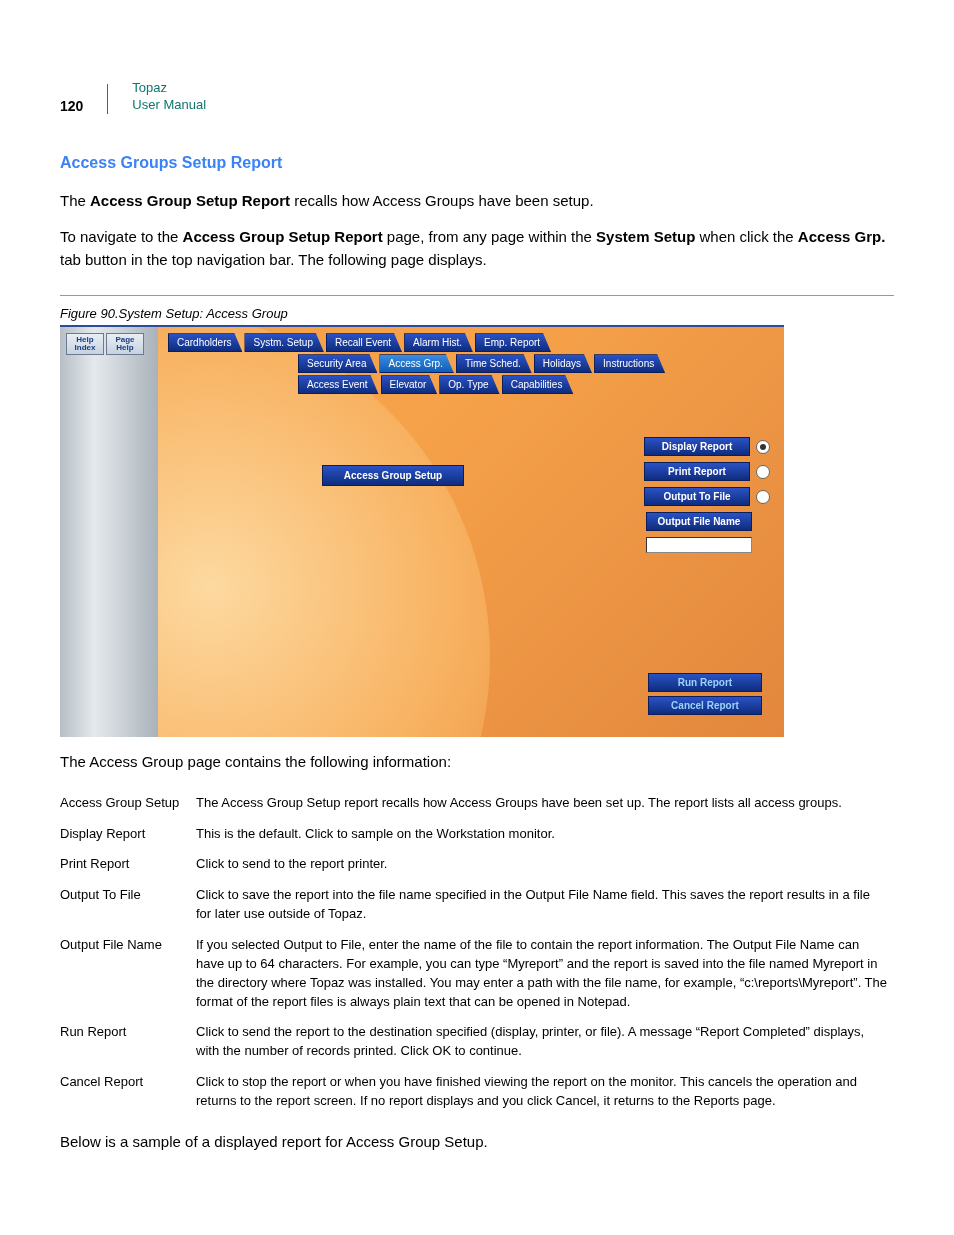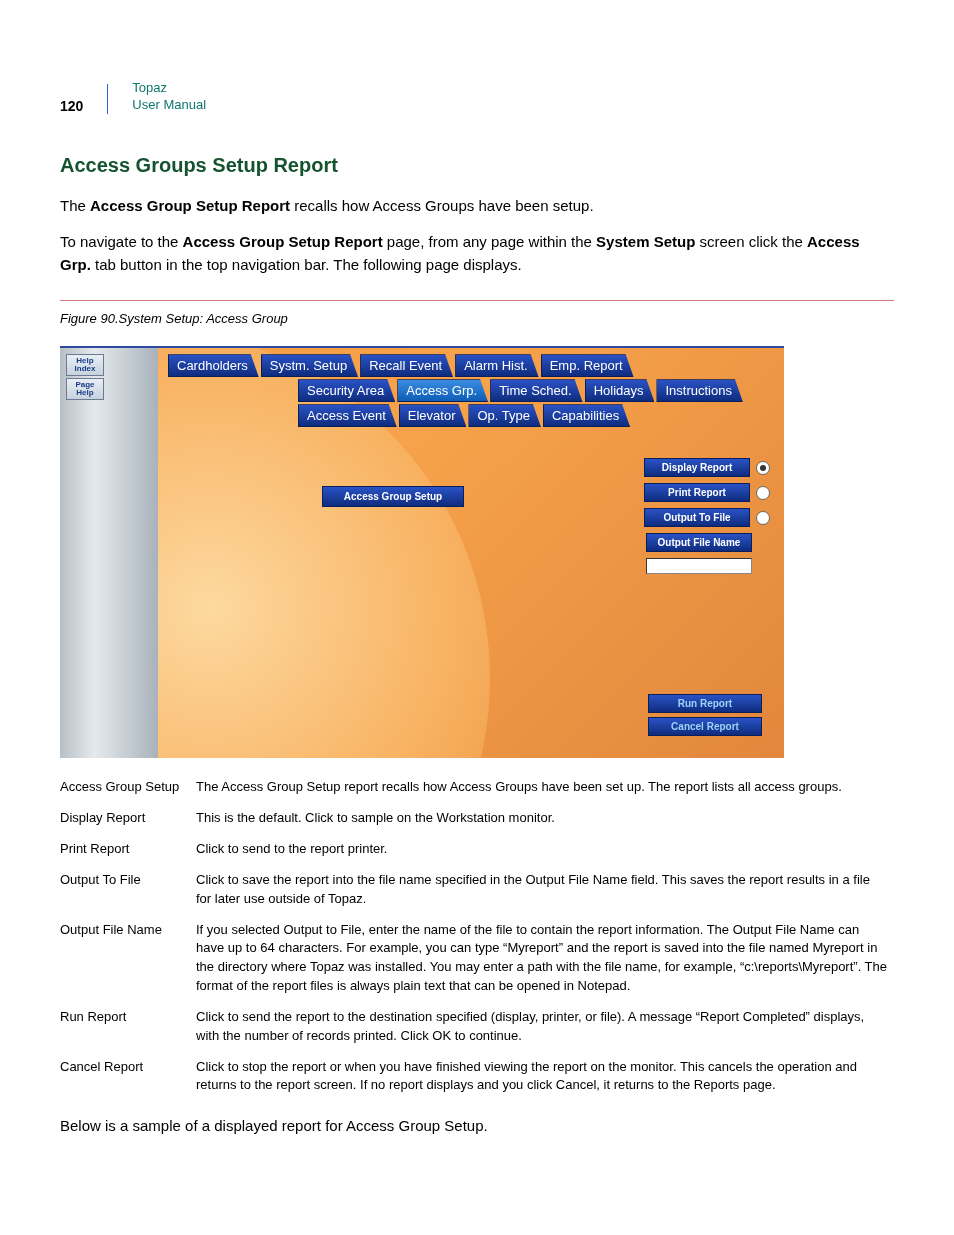--- a/index.html
+++ b/index.html
@@ -29,40 +29,40 @@
     background: #2b5fd9;
     height: 30px;
     margin: 0 4px;
   }
   .doc-title {
     color: #0f766e;
     font-size: 13px;
     line-height: 1.3;
   }
   h1.section-title {
-    color: #14532d;
-    font-size: 20px;
+    color: #3b82f6;
+    font-size: 16px;
     font-weight: bold;
     margin: 0 0 18px 0;
   }
   .body-text {
     font-size: 15px;
     line-height: 1.5;
     margin: 0 0 14px 0;
   }
   .body-text .b { font-weight: bold; }
   .hr {
     border: none;
     border-top: 1px solid #d08080;
     margin: 24px 0 10px 0;
   }
   .fig-caption {
     font-style: italic;
     font-size: 13px;
-    margin: 0 0 20px 0;
+    margin: 0 0 4px 0;
   }
 
   
   .screenshot {
     width: 724px;
     height: 410px;
     position: relative;
     overflow: hidden;
     background: linear-gradient(135deg, #f5a048 0%, #f6a24a 40%, #e2873d 100%);
     border-top: 2px solid #2a4b9e;
@@ -83,21 +83,20 @@
     height: 700px;
     border-radius: 50%;
     background: radial-gradient(circle at 60% 40%, #fdd9a0 0%, #f8b363 40%, #eb933f 70%, #cc6d28 100%);
   }
   .help-btns {
     position: absolute;
     left: 6px;
     top: 6px;
     display: flex;
     gap: 2px;
-    flex-direction: column;
   }
   .help-btn {
     background: linear-gradient(#e8eef4,#c8d2de);
     border: 1px solid #6a7a92;
     color: #1a3c8a;
     font-size: 8px;
     font-weight: bold;
     padding: 2px 3px;
     text-align: center;
     line-height: 1;
@@ -131,21 +130,21 @@
     color: #0e2c7e;
     font-size: 10px;
     position: absolute;
     left: 5px;
     top: -1px;
   }
   .tab {
     position: relative;
     background: linear-gradient(#2a52c5,#0e2c7e);
     color: #fff;
-    font-size: 13px;
+    font-size: 10px;
     padding: 3px 10px 3px 8px;
     margin-right: 2px;
     border: 1px solid #0a1e5a;
     cursor: pointer;
     white-space: nowrap;
     clip-path: polygon(0 0, calc(100% - 8px) 0, 100% 100%, 0 100%);
   }
   .tab.active {
     background: linear-gradient(#3a8de0,#0e5db8);
   }
@@ -257,21 +256,21 @@
     </div>
   </div>
 
   <h1 class="section-title">Access Groups Setup Report</h1>
 
   <p class="body-text">
     <span>The </span><span class="b">Access Group Setup Report</span><span> recalls how Access Groups have been setup.</span>
   </p>
 
   <p class="body-text">
-    <span>To navigate to the </span><span class="b">Access Group Setup Report</span><span> page, from any page within the </span><span class="b">System Setup</span><span> screen click the </span><span class="b">Access Grp.</span><span> tab button in the top navigation bar. The following page displays.</span>
+    <span>To navigate to the </span><span class="b">Access Group Setup Report</span><span> page, from any page within the </span><span class="b">System Setup</span><span> when click the </span><span class="b">Access Grp.</span><span> tab button in the top navigation bar. The following page displays.</span>
   </p>
 
   <hr class="hr">
   <p class="fig-caption">Figure 90.System Setup: Access Group</p>
 
   <div class="screenshot">
     <div class="ss-circle"></div>
     <div class="ss-left"></div>
 
     <div class="help-btns">
@@ -323,20 +322,21 @@
       </div>
       <div class="file-input"></div>
     </div>
 
     <div class="action-btns">
       <div class="action-btn run">Run Report</div>
       <div class="action-btn">Cancel Report</div>
     </div>
   </div>
 
+  <p class="body-text">The Access Group page contains the following information:</p>
 
   <table class="def-table">
     <tbody>
         <tr>
       <td class="term">Access Group Setup</td>
       <td>The Access Group Setup report recalls how Access Groups have been set up. The report lists all access groups.</td>
     </tr>
     <tr>
       <td class="term">Display Report</td>
       <td>This is the default. Click to sample on the Workstation monitor.</td>

